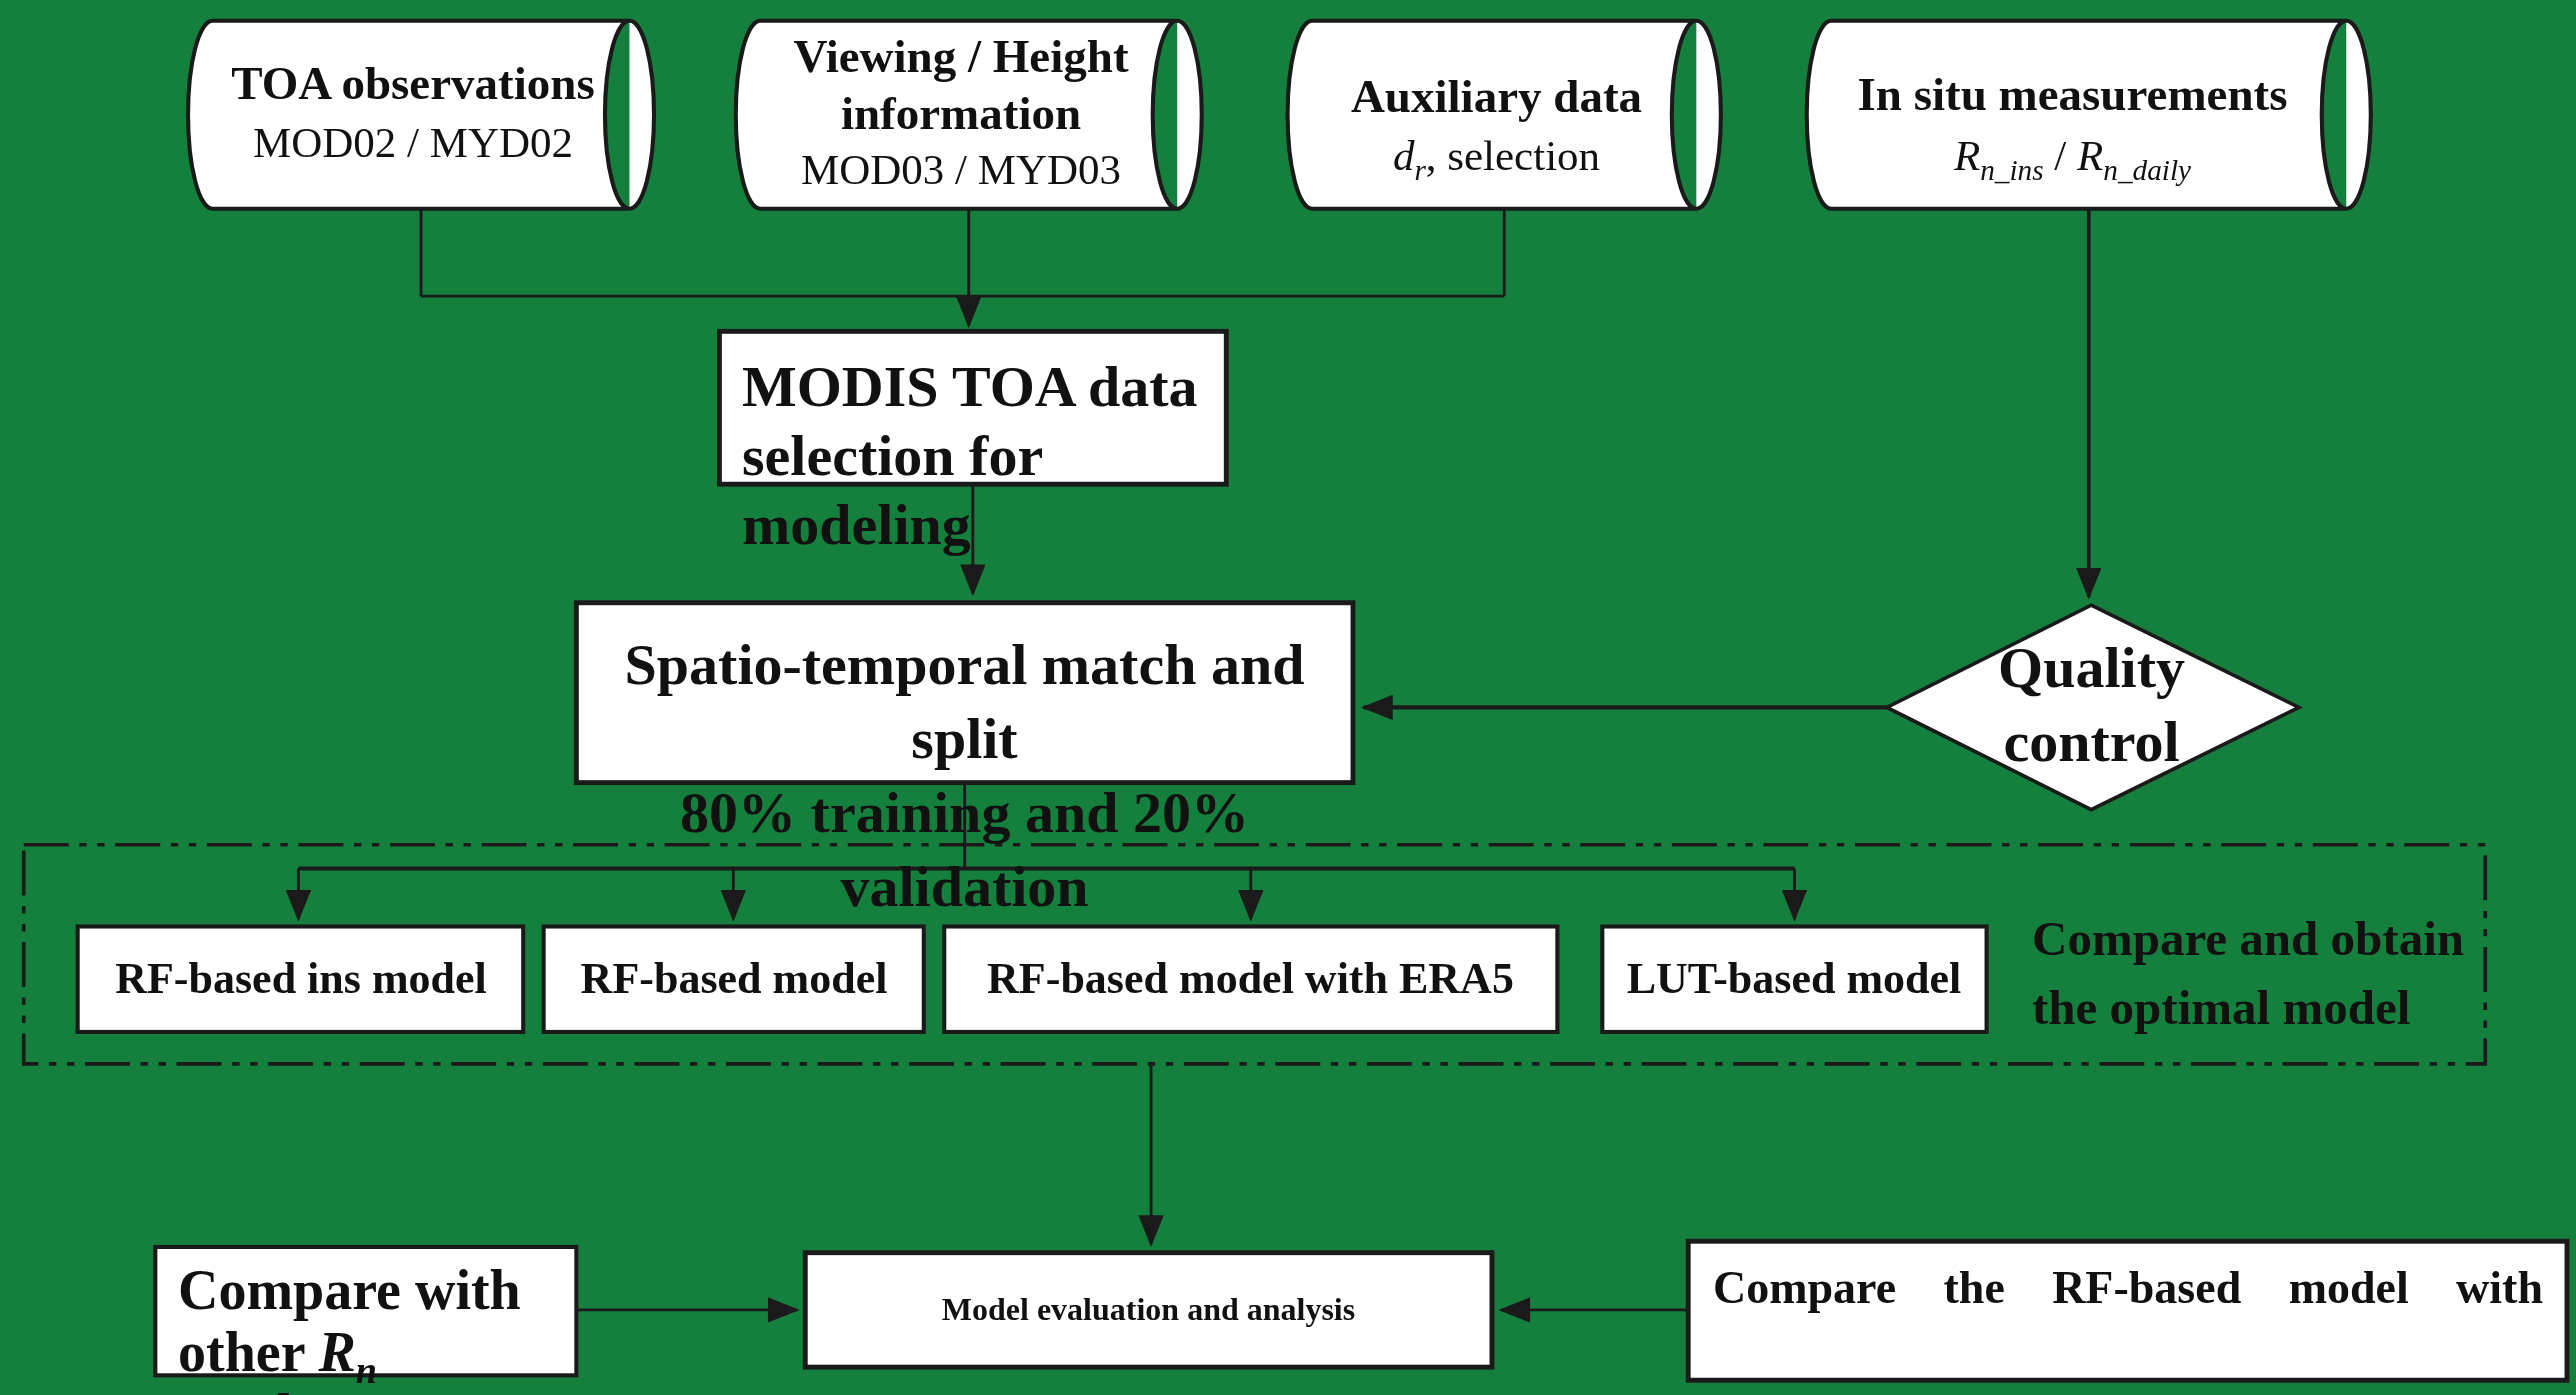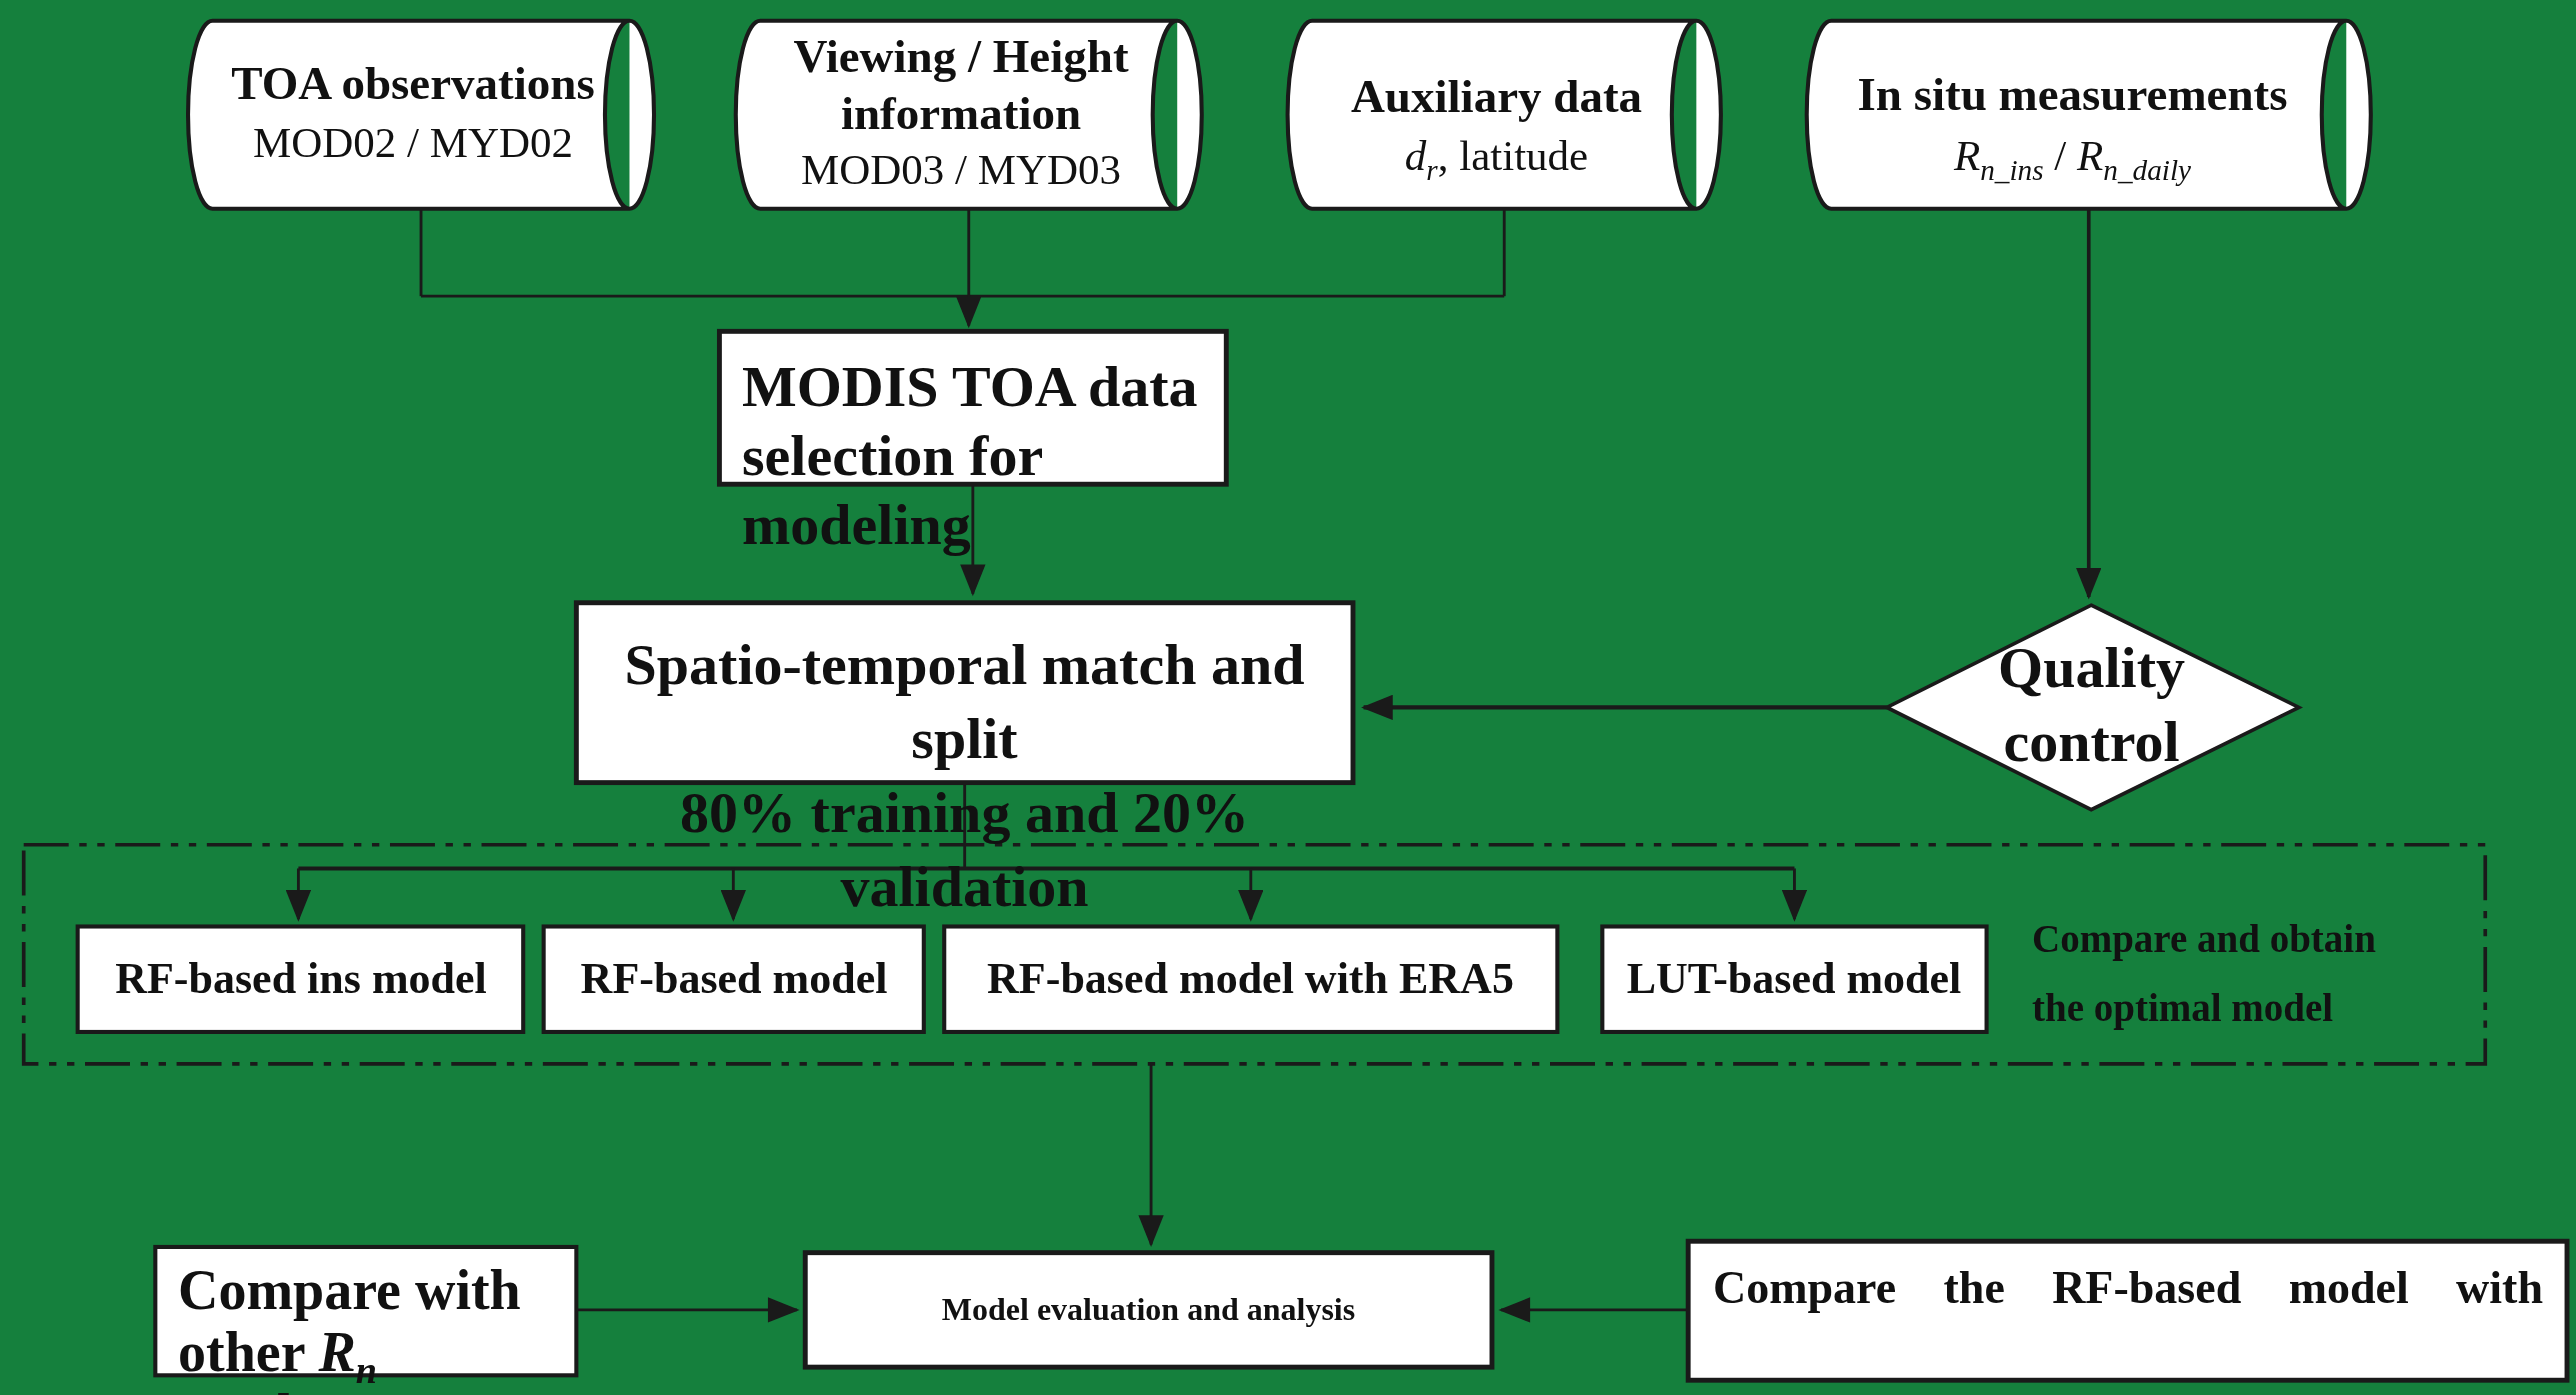--- a/index.html
+++ b/index.html
@@ -12,21 +12,21 @@
     overflow:hidden;
   }
   .layer{position:absolute;left:0;top:0;width:100%;height:100%;}
   .t{position:absolute;color:#111111;}
   .ctr{text-align:center;}
   .flexbox{display:flex;align-items:center;justify-content:center;text-align:center;}
   .title{font-size:47px;font-weight:bold;line-height:59px;}
   .subtl{font-size:43px;font-weight:normal;line-height:59px;}
   .boxtxt{font-size:58px;font-weight:bold;line-height:74px;}
   .modeltxt{font-size:44px;font-weight:bold;}
-  .note{font-size:39px;font-weight:bold;line-height:69px;}
+  .note{font-size:49px;font-weight:bold;line-height:69px;}
   .jline{text-align:justify;text-align-last:justify;}
   i{font-style:italic;}
   sub{font-size:68%;font-style:italic;line-height:0;}
   svg{display:block;}
 </style>
 </head>
 <body>
 
 <div class="canvas">
 
@@ -86,21 +86,21 @@
   </div>
 
   <div class="t ctr" style="left:736px;top:28px;width:450px;">
     <div class="title" style="line-height:57px;">Viewing / Height</div>
     <div class="title" style="line-height:57px;">information</div>
     <div class="subtl" style="line-height:56px;">MOD03 / MYD03</div>
   </div>
 
   <div class="t ctr" style="left:1288px;top:67px;width:417px;">
     <div class="title">Auxiliary data</div>
-    <div class="subtl"><i>d</i><sub>r</sub><span>, latitude</span></div>
+    <div class="subtl"><i>d</i><sub>r</sub><span>, selection</span></div>
   </div>
 
   <div class="t ctr" style="left:1807px;top:62px;width:531px;">
     <div class="title" style="line-height:64px;">In situ measurements</div>
     <div class="subtl"><i>R</i><sub>n_ins</sub><span> / </span><i>R</i><sub>n_daily</sub></div>
   </div>
 
   <div class="t" style="left:742px;top:352px;width:474px;">
     <div class="boxtxt" style="line-height:69px;">MODIS TOA data</div>
     <div class="boxtxt" style="line-height:69px;">selection for modeling</div>

